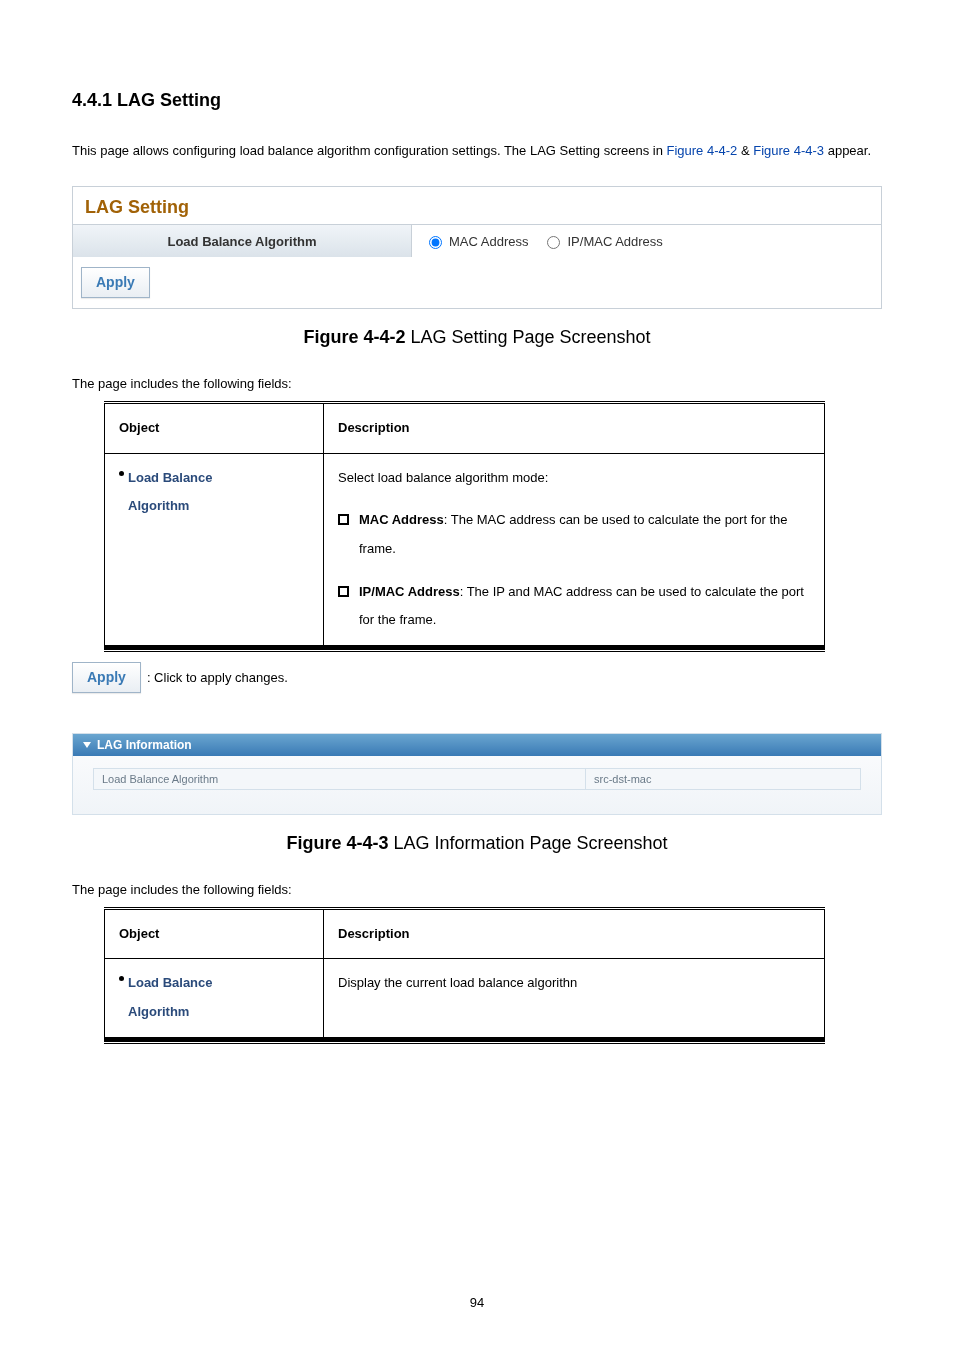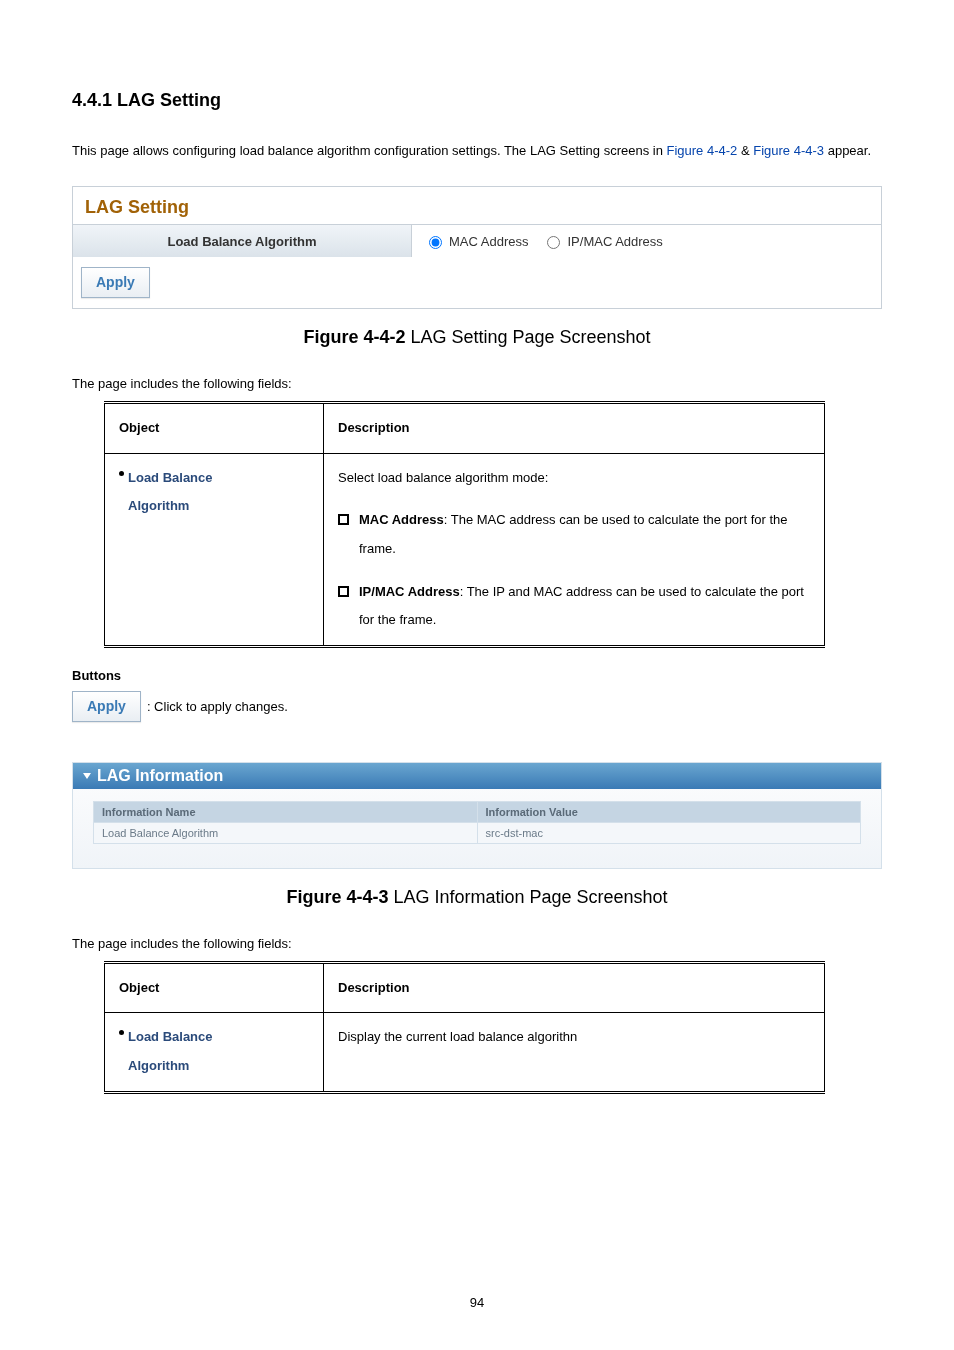--- a/index.html
+++ b/index.html
@@ -103,21 +103,21 @@
   
   .info-panel-outer {
     border: 1px solid #d4e0ea;
     background: linear-gradient(#fdfdfe,#f0f4f8);
     padding: 0;
     margin-top: 40px;
   }
   .info-panel-header {
     background: linear-gradient(#6aa6d0,#3a7ab5);
     color: #fff;
-    font-size: 16px;
+    font-size: 12px;
     font-weight: bold;
     padding: 4px 10px;
     display: flex;
     align-items: center;
     gap: 6px;
   }
   .info-panel-header .tri {
     width:0;height:0;border-left:4px solid transparent;border-right:4px solid transparent;border-top:6px solid #fff;
   }
   .info-inner {
@@ -145,21 +145,21 @@
 
   .page-number {
     position: absolute;
     bottom: 40px;
     left: 0;
     width: 100%;
     text-align: center;
     font-size: 13px;
   }
   .dbl-wrap { border-top: 1px solid #000; border-bottom: 1px solid #000; padding:1px 0; width:89%; margin: 10px 0 10px 32px; }
-  .dbl-inner { border-top: 1px solid #000; border-bottom: 1px solid #000000; }
+  .dbl-inner { border-top: 1px solid #000; border-bottom: 5px solid #000000; }
   .dbl-inner table { width:100%; margin:0; border-collapse:collapse; }
   .dbl-inner th, .dbl-inner td {
     border-left:1px solid #000; border-right:1px solid #000; border-top:none; border-bottom:1px solid #000;
     padding: 10px 14px; font-size:13px; vertical-align:top; line-height:2.2; text-align:left;
   }
   .dbl-inner tr:last-child th, .dbl-inner tr:last-child td { border-bottom:none; }
   .dbl-inner th { font-weight:bold; }
   .dbl-inner .col-obj { width:190px; }
 </style>
 </head>
@@ -239,38 +239,33 @@
                 <div class="txt"><b>IP/MAC Address</b><span>: The IP and MAC address can be used to calculate the port for the frame.</span></div>
               </div>
             </div>
           </td>
         </tr>
       </tbody>
         </table>
     </div>
   </div>
 
-  <div class="buttons-heading">Buttons</div>
   <div class="apply-inline">
     <span class="apply-btn">Apply</span>
     <span>: Click to apply changes.</span>
   </div>
 
   <div class="info-panel-outer">
     <div class="info-panel-header">
       <span class="tri"></span>
       <span>LAG Information</span>
     </div>
     <div class="info-inner">
       <table class="info-table">
         <tbody>
-            <tr>
-          <th style="width:50%;">Information Name</th>
-          <th>Information Value</th>
-        </tr>
         <tr>
           <td>Load Balance Algorithm</td>
           <td>src-dst-mac</td>
         </tr>
       </tbody>
         </table>
     </div>
   </div>
 
   <div class="figure-caption">

